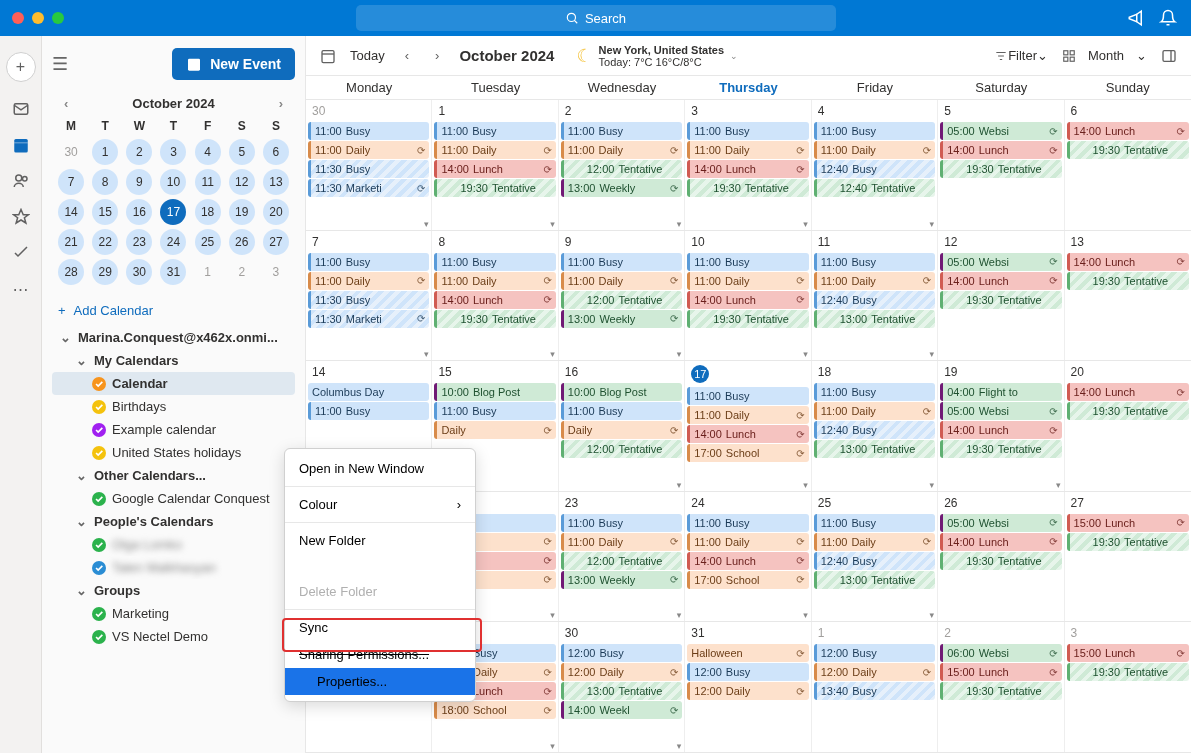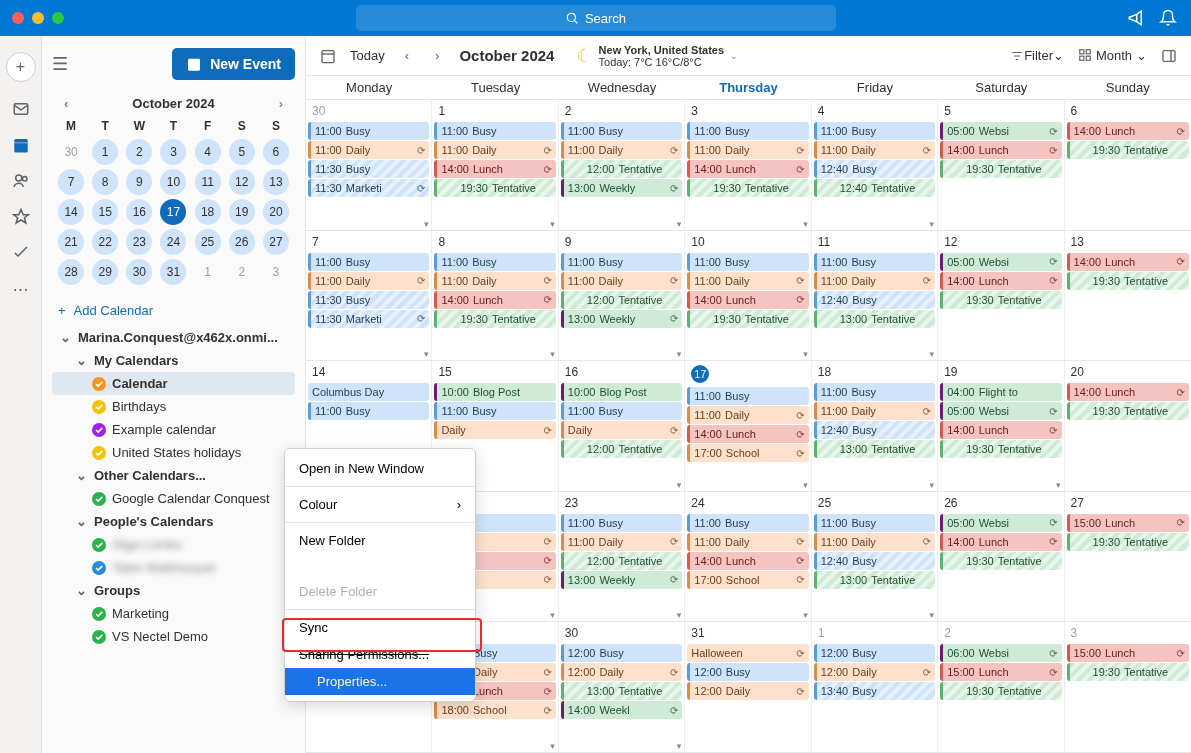--- a/index.html
+++ b/index.html
@@ -67,21 +67,21 @@
 .evt.blue-striped { background: repeating-linear-gradient(135deg,#cfe4fa,#cfe4fa 4px,#e6f0fb 4px,#e6f0fb 8px); color: #1b3a57; border-left: 3px solid #5a9bd8; }
 .evt.red { background: #f5c3c0; color: #6b201c; border-left: 3px solid #d05b52; }
 .evt.green { background: #cfead6; color: #1f5130; border-left: 3px solid #701a75; }
 .evt.green-striped { background: repeating-linear-gradient(135deg,#cfead6,#cfead6 4px,#e7f5eb 4px,#e7f5eb 8px); color: #1f5130; border-left: 3px solid #5fb072; padding-left: 23px; }
 .evt.allday-blue { background: #cfe4fa; color: #1b3a57; justify-content: center; border: none; }
 .evt.allday-orange { background: #fde1cc; color: #6b3d17; justify-content: center; border: none; }
 .more-arrow { position: absolute; bottom: 1px; right: 3px; font-size: 9px; color: #888; }
 .context-menu { position: absolute; left: 284px; top: 448px; width: 192px; background: #fff; border: 1px solid #d0d0d0; border-radius: 6px; box-shadow: 0 4px 16px rgba(0,0,0,.15); padding: 6px 0; font-size: 13px; z-index: 100; }
 .context-menu .item { padding: 6px 14px; display: flex; align-items: center; justify-content: space-between; cursor: pointer; }
 .context-menu .item.disabled { color: #b0b0b0; cursor: default; margin-top: 24px; }
-.context-menu .item.selected { background: #1a73e8; color: #fef9c3; padding-left: 32px; }
+.context-menu .item.selected { background: #1a73e8; color: #000000; padding-left: 32px; }
 .context-menu hr { border: none; border-top: 1px solid #e7e7e7; margin: 4px 0; }
 .strike { text-decoration: line-through; }
 .highlight-box { position: absolute; left: 282px; top: 618px; width: 200px; height: 34px; border: 2px solid #e03030; border-radius: 4px; pointer-events: none; z-index: 101; }
 </style>
 </head>
 <body>
 
 <div class="titlebar">
   <div class="traffic-lights">
     <div class="tl red"></div>
@@ -316,21 +316,21 @@
         <span style="font-size:9px;color:#888">⌄</span>
       </div>
       <div class="toolbar-right">
         <div style="display:flex;align-items:center;">
           <svg width="14" height="14" viewBox="0 0 24 24" fill="none" stroke="#616161" stroke-width="2">
               <path d="M4 6h16M7 12h10M10 18h4"></path>
             </svg>
           <span>Filter</span>
           <span>⌄</span>
         </div>
-        <div style="display:flex;gap:4px">
+        <div style="display:flex;align-items:center;gap:12px">
           <svg width="14" height="14" viewBox="0 0 24 24" fill="none" stroke="#616161" stroke-width="2">
               <rect x="3" y="3" width="7" height="7"></rect>
               <rect x="14" y="3" width="7" height="7"></rect>
               <rect x="3" y="14" width="7" height="7"></rect>
               <rect x="14" y="14" width="7" height="7"></rect>
             </svg>
           <span>Month</span>
           <span>⌄</span>
         </div>
         <svg width="16" height="16" viewBox="0 0 24 24" fill="none" stroke="#616161" stroke-width="2">

